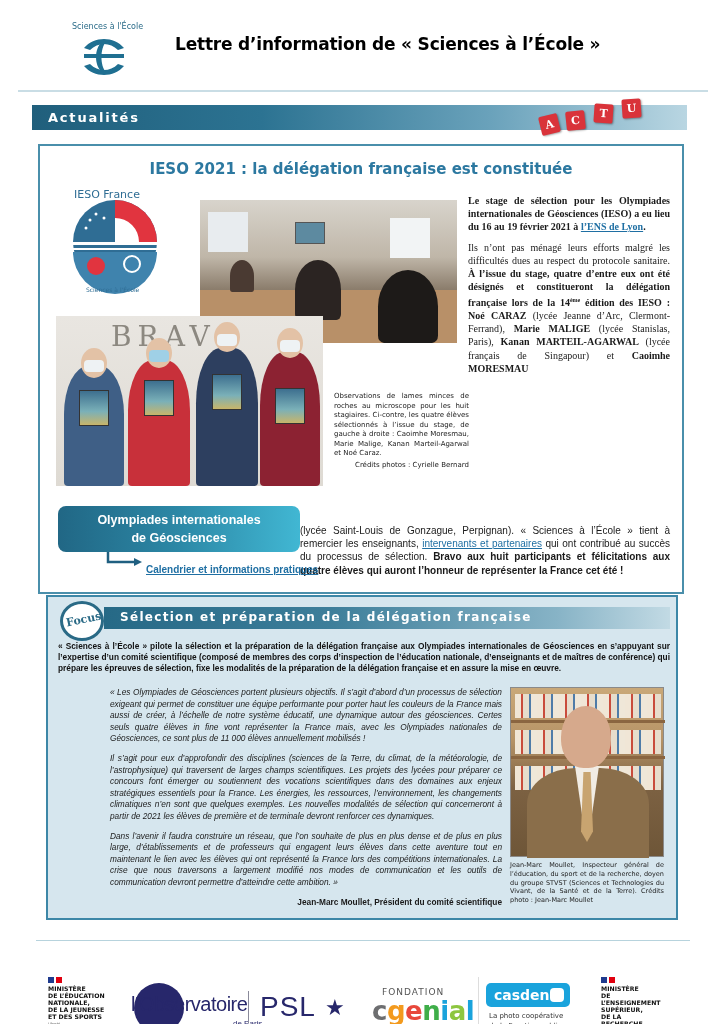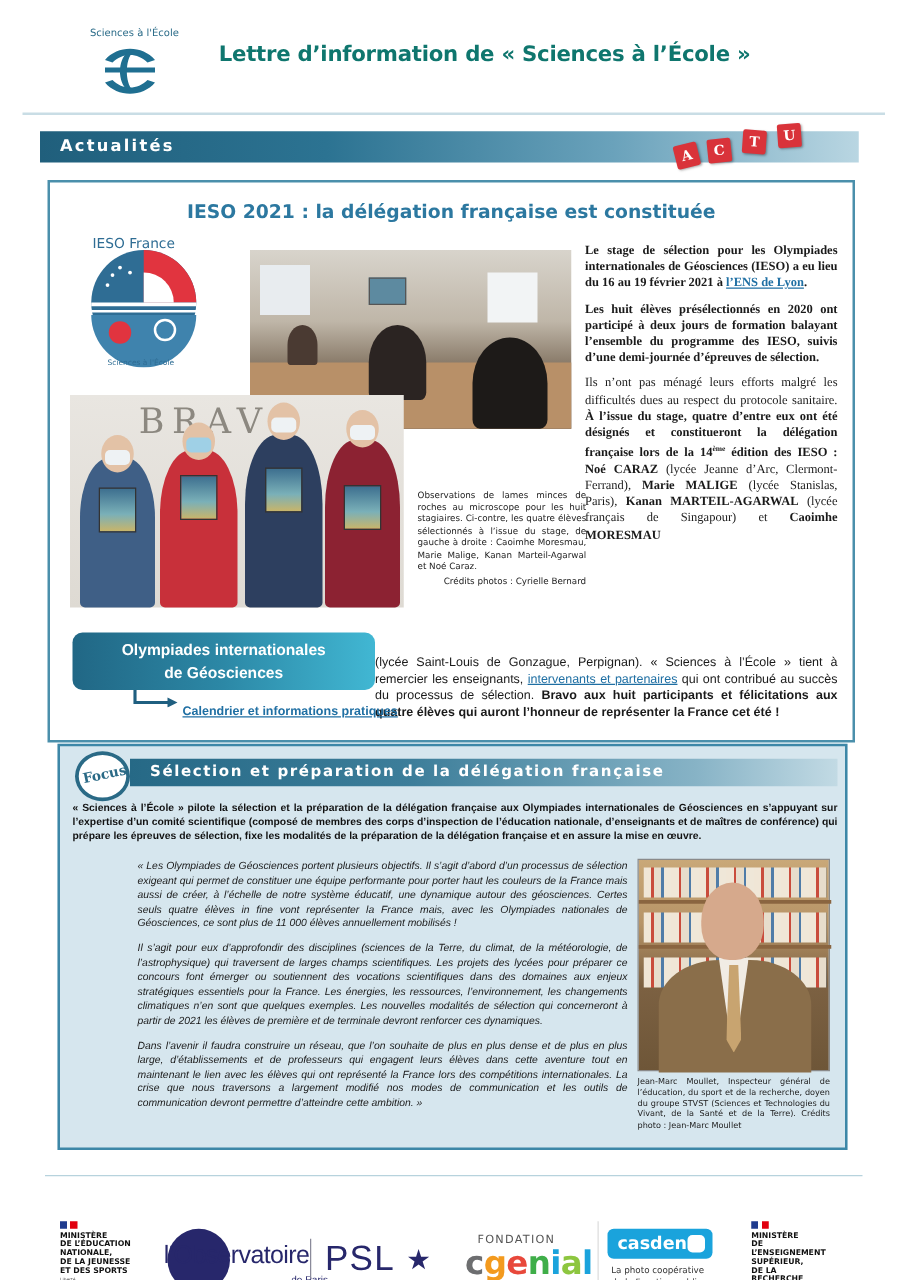--- a/index.html
+++ b/index.html
@@ -3,21 +3,21 @@
 <meta charset="utf-8">
 <style>
   * { box-sizing: border-box; margin: 0; padding: 0; }
   html, body { width: 724px; height: 1024px; background: #ffffff; overflow: hidden; }
   body { font-family: "Liberation Sans", sans-serif; color: #1a1a1a; position: relative; }
 
   
   .header { position: absolute; left: 0; top: 0; width: 724px; height: 98px; }
   .logo-small { position: absolute; left: 72px; top: 22px; font-size: 8px; color: #2a6b88; font-family: "DejaVu Sans", sans-serif; }
   .logo-se { position: absolute; left: 80px; top: 34px; width: 48px; height: 46px; }
-  .title { position: absolute; left: 175px; top: 34px; font-family: "DejaVu Sans", sans-serif; font-weight: bold; font-size: 17px; color: #0f766e; letter-spacing: -0.2px; }
+  .title { position: absolute; left: 175px; top: 34px; font-family: "DejaVu Sans", sans-serif; font-weight: bold; font-size: 17px; color: #000000; letter-spacing: -0.2px; }
   .subtitle { position: absolute; left: 0; width: 724px; top: 58px; padding-left: 120px; text-align: center; font-family: "DejaVu Sans", sans-serif; font-size: 12px; color: #2c6f8e; }
   .header-rule { position: absolute; left: 18px; top: 90px; width: 690px; height: 2px; background: #c9dde5; }
 
   
   .section-bar { position: absolute; left: 32px; top: 105px; width: 655px; height: 25px;
     background: linear-gradient(90deg, #205f7c 0%, #2c7392 35%, #6aa2bb 70%, #b9d6e2 100%); }
   .section-bar .label { position: absolute; left: 16px; top: 5px; color: #fff; font-family: "DejaVu Sans", sans-serif; font-weight: bold; font-size: 13px; letter-spacing: 1.8px; }
   .actu-tile { position: absolute; width: 19px; height: 19px; background: #d9333a; color: #fff; font-family: "DejaVu Serif", serif; font-weight: bold; font-size: 11px; text-align: center; line-height: 19px; border-radius: 2px; box-shadow: 1px 1px 2px rgba(0,0,0,0.35); }
 
   
@@ -177,21 +177,20 @@
 
   <div class="photo-caption">
     <div>Observations de lames minces de roches au microscope pour les huit stagiaires. Ci-contre, les quatre élèves sélectionnés à l’issue du stage, de gauche à droite : Caoimhe Moresmau, Marie Malige, Kanan Marteil-Agarwal et Noé Caraz.</div>
     <div class="credit">Crédits photos : Cyrielle Bernard</div>
   </div>
 
   <div class="col-text">
     <p><b>
       <span>Le stage de sélection pour les Olympiades internationales de Géosciences (IESO) a eu lieu du 16 au 19 février 2021 à </span><a class="lnk" href="#">l’ENS de Lyon</a><span>.</span>
     </b></p>
-    <p><b>Les huit élèves présélectionnés en 2020 ont participé à deux jours de formation balayant l’ensemble du programme des IESO, suivis d’une demi-journée d’épreuves de sélection.</b></p>
     <p>
       <span>Ils n’ont pas ménagé leurs efforts malgré les difficultés dues au respect du protocole sanitaire. </span><b><span>À l’issue du stage, quatre d’entre eux ont été désignés et constitueront la délégation française lors de la 14</span><sup>ème</sup><span> édition des IESO : Noé CARAZ</span></b><span> (lycée Jeanne d’Arc, Clermont-Ferrand), </span><b>Marie MALIGE</b><span> (lycée Stanislas, Paris), </span><b>Kanan MARTEIL-AGARWAL</b><span> (lycée français de Singapour) et </span><b>Caoimhe MORESMAU</b>
     </p>
   </div>
 
   <div class="wide-text">
     <span>(lycée Saint-Louis de Gonzague, Perpignan). « Sciences à l’École » tient à remercier les enseignants, </span><a class="lnk" href="#">intervenants et partenaires</a><span> qui ont contribué au succès du processus de sélection. </span><b>Bravo aux huit participants et félicitations aux quatre élèves qui auront l’honneur de représenter la France cet été !</b>
   </div>
 
   <div class="olymp-btn">
@@ -211,20 +210,21 @@
   </div>
   <div class="focus-badge">
     <span>Focus</span>
   </div>
   <div class="focus-intro">« Sciences à l’École » pilote la sélection et la préparation de la délégation française aux Olympiades internationales de Géosciences en s’appuyant sur l’expertise d’un comité scientifique (composé de membres des corps d’inspection de l’éducation nationale, d’enseignants et de maîtres de conférence) qui prépare les épreuves de sélection, fixe les modalités de la préparation de la délégation française et en assure la mise en œuvre.</div>
 
   <div class="quote">
     <p>« Les Olympiades de Géosciences portent plusieurs objectifs. Il s’agit d’abord d’un processus de sélection exigeant qui permet de constituer une équipe performante pour porter haut les couleurs de la France mais aussi de créer, à l’échelle de notre système éducatif, une dynamique autour des géosciences. Certes seuls quatre élèves in fine vont représenter la France mais, avec les Olympiades nationales de Géosciences, ce sont plus de 11 000 élèves annuellement mobilisés !</p>
     <p>Il s’agit pour eux d’approfondir des disciplines (sciences de la Terre, du climat, de la météorologie, de l’astrophysique) qui traversent de larges champs scientifiques. Les projets des lycées pour préparer ce concours font émerger ou soutiennent des vocations scientifiques dans des domaines aux enjeux stratégiques essentiels pour la France. Les énergies, les ressources, l’environnement, les changements climatiques n’en sont que quelques exemples. Les nouvelles modalités de sélection qui concerneront à partir de 2021 les élèves de première et de terminale devront renforcer ces dynamiques.</p>
     <p>Dans l’avenir il faudra construire un réseau, que l’on souhaite de plus en plus dense et de plus en plus large, d’établissements et de professeurs qui engagent leurs élèves dans cette aventure tout en maintenant le lien avec les élèves qui ont représenté la France lors des compétitions internationales. La crise que nous traversons a largement modifié nos modes de communication et les outils de communication devront permettre d’atteindre cette ambition. »</p>
+    <div class="sig">Jean-Marc Moullet, Président du comité scientifique</div>
   </div>
 
   <div class="portrait">
     <div class="books" style="top:6px;"></div>
     <div class="shelf" style="top:32px;"></div>
     <div class="books" style="top:42px;"></div>
     <div class="shelf" style="top:68px;"></div>
     <div class="books" style="top:78px;"></div>
     <div class="suit"></div>
     <div class="shirt"></div>

